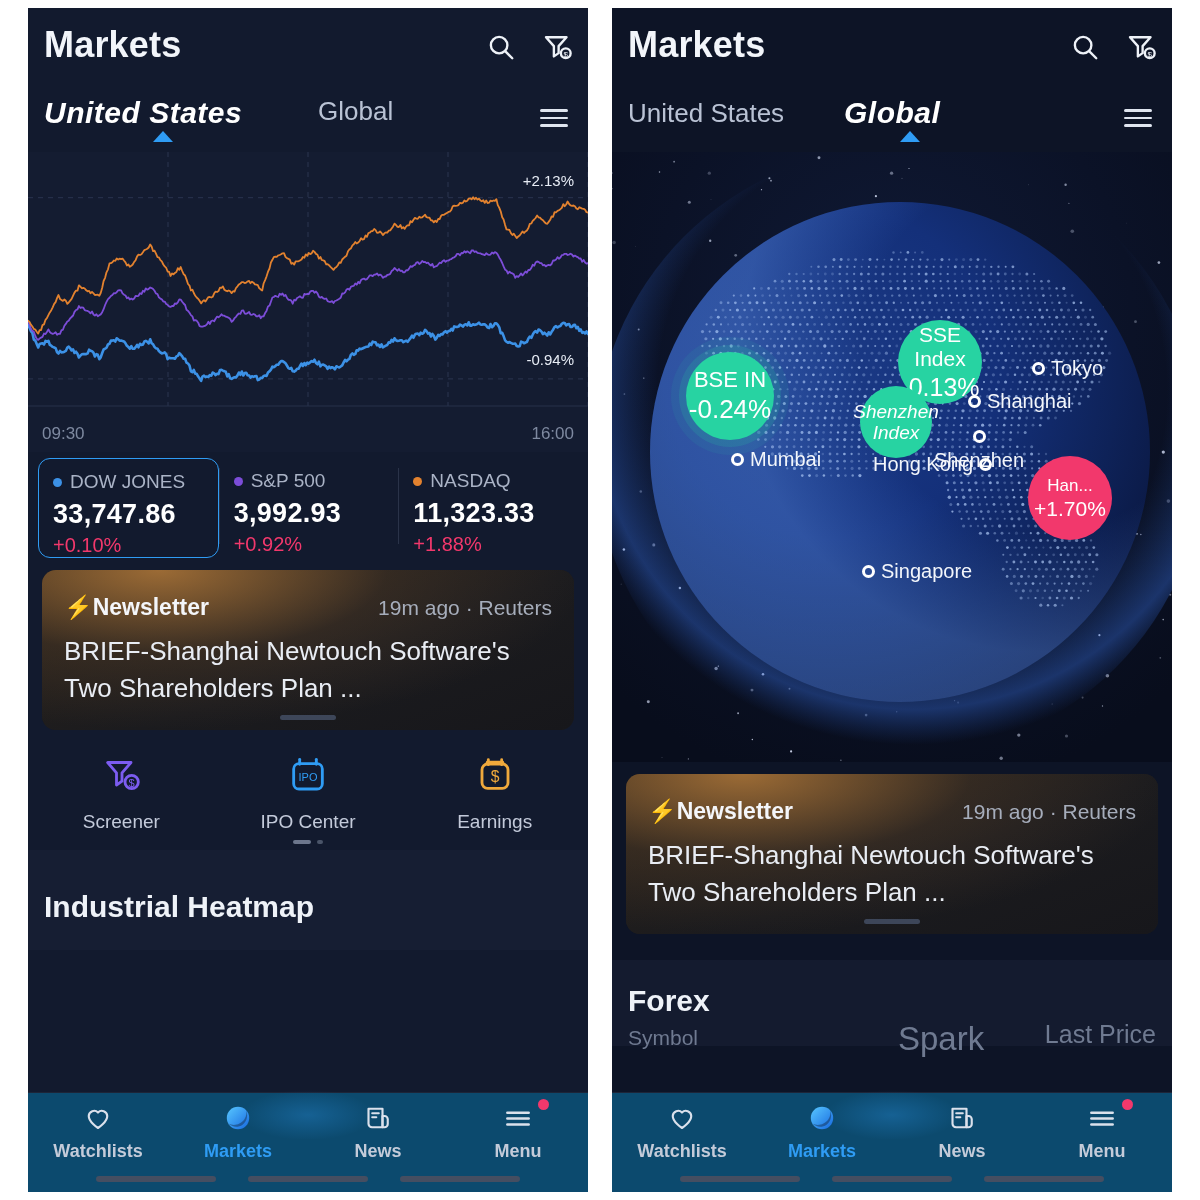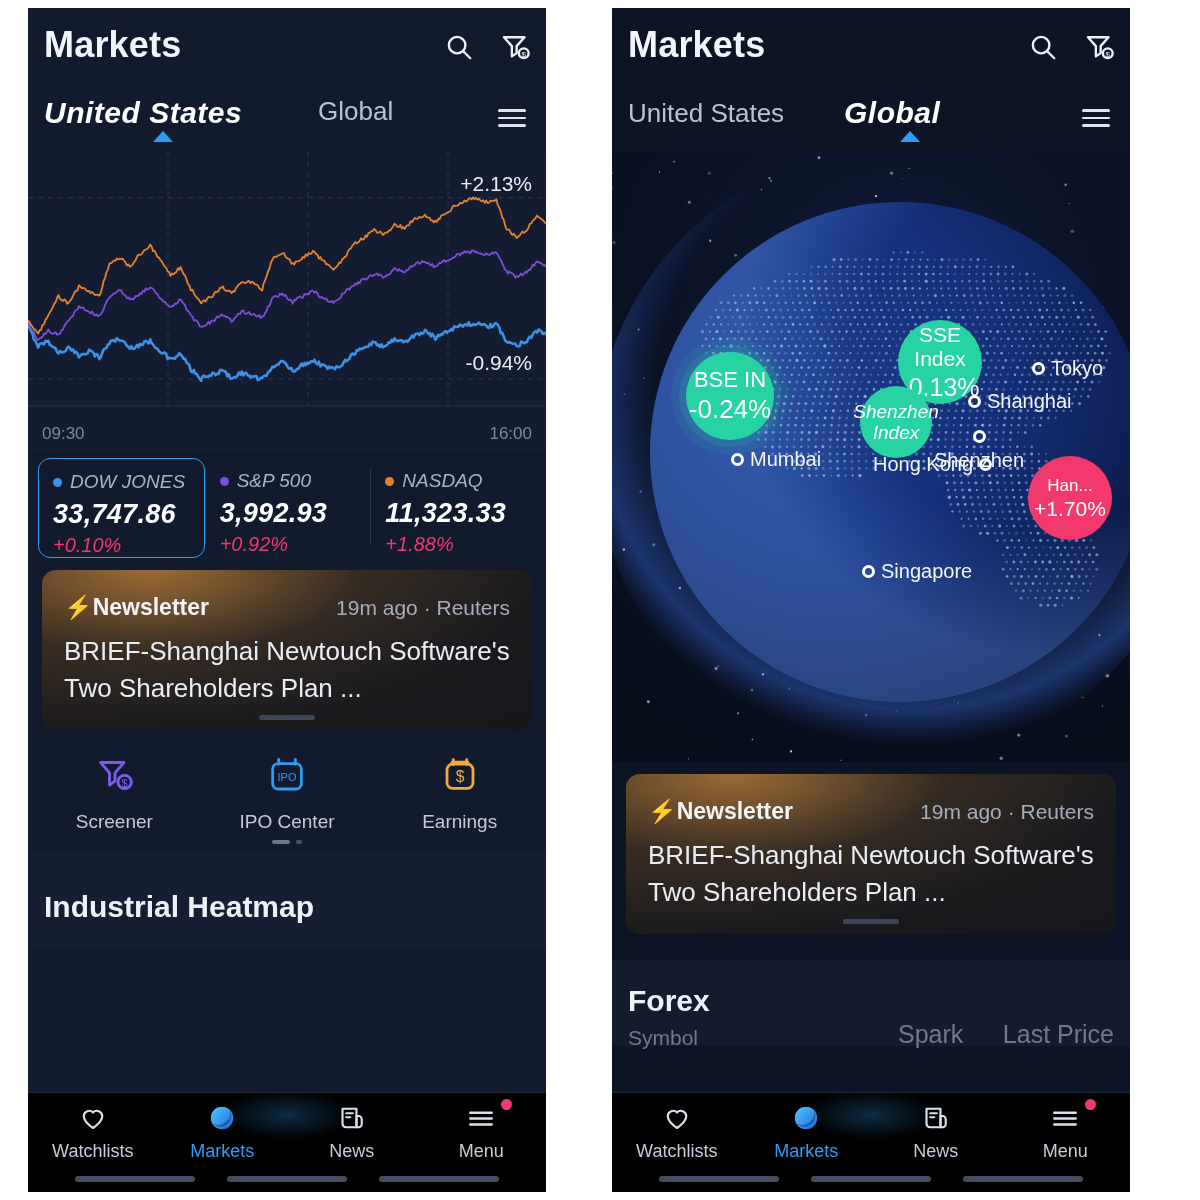--- a/index.html
+++ b/index.html
@@ -1,21 +1,21 @@
 <!DOCTYPE html>
 <html><head>
 <meta charset="utf-8">
 <style>
   * { margin:0; padding:0; box-sizing:border-box; }
   html,body { width:1200px; height:1200px; background:#ffffff; overflow:hidden;
     font-family:"Liberation Sans", sans-serif; }
   .stage { position:relative; width:1200px; height:1200px; background:#fff; }
 
   
-  .phone { position:absolute; top:8px; width:518px; height:1184px;
+  .phone { position:absolute; top:8px; width:560px; height:1184px;
     background:#121a2e; overflow:hidden; }
   #phone-left  { left:28px; }
   #phone-right { left:612px; background:#0d1426; }
 
   
   .topbar { position:relative; height:78px; }
   .app-title { position:absolute; left:16px; top:16px; font-size:36px; font-weight:bold;
     color:#f2f5fa; letter-spacing:.2px; }
   .top-icons { position:absolute; right:16px; top:24px; display:flex; gap:26px; align-items:center;}
   .ic { width:30px; height:30px; display:block; }
@@ -26,26 +26,26 @@
   .tab.active { color:#ffffff; font-weight:bold; font-style:italic; font-size:30px;
     letter-spacing:.5px; }
   .tab-caret { position:absolute; width:0; height:0; border-left:10px solid transparent;
     border-right:10px solid transparent; border-bottom:11px solid #2f9cf4; top:45px; }
   .hamburger { position:absolute; right:20px; top:18px; width:28px; }
   .hamburger span { display:block; height:2.5px; background:#dfe5ef; margin:5px 0; border-radius:2px;}
 
   
   .chartwrap { position:relative; height:300px; background:#141c31; }
   .chartwrap svg { display:block; }
-  .chip-lbl { position:absolute; font-size:21px; color:#e7ecf5; }
+  .chip-lbl { position:absolute; font-size:15px; color:#e7ecf5; }
   .axis-lbl { position:absolute; bottom:8px; font-size:17px; color:#7e89a0;margin-top:12px; }
 
   
   .indexrow { position:relative; display:flex; height:106px; padding:6px 10px 0 10px; }
-  .idxcard { flex:1; position:relative; padding:12px 10px 0 14px;font-style:italic; }
+  .idxcard { flex:1; position:relative; padding:12px 10px 0 14px; }
   .idxcard.sel { border:1.5px solid #2f9cf4; border-radius:12px; }
   .idxname { font-size:19px; color:#aab3c6; display:flex; align-items:center; gap:8px; }
   .dot { width:9px; height:9px; border-radius:50%; display:inline-block; }
   .idxval { font-size:27px; font-weight:bold; color:#fff; margin-top:6px; letter-spacing:.3px;}
   .idxchg { font-size:20px; margin-top:4px; color:#f2386c; }
   .vdiv { width:1px; background:#2a3349; margin:10px 0 14px 0; }
 
   
   .newscard { position:relative; margin:12px 14px 0 14px; height:160px; border-radius:14px;
     overflow:hidden; background:#1c1b1d; }
@@ -73,22 +73,22 @@
   .pager i.off{ width:6px; }
 
   
   .sectionband { position:relative; background:#161e33; height:86px; }
   .sectionband.dark2 { background:#141b2f; }
   .section-title { position:absolute; left:16px; top:24px; font-size:30px; font-weight:bold;
     color:#eef2f8; }
   .colhead { position:absolute; top:66px; font-size:21px; color:#6f7a91; }
 
   
-  .bottomnav { position:absolute; left:0; right:0; bottom:0; height:100px; background:#000000;
-    border-top:1px solid #1d2538; }
+  .bottomnav { position:absolute; left:0; right:0; bottom:0; height:100px; background:#0c4a6e;
+    border-top:1px solid #1d2538;font-weight:bold; }
   .bottomnav .glowspot { position:absolute; left:50%; transform:translateX(-50%); top:-14px;
     width:190px; height:60px;
     background:radial-gradient(50% 60% at 50% 60%, rgba(47,156,244,.28), rgba(47,156,244,0) 70%); }
   .navrow { position:relative; display:flex; height:74px; }
   .navitem { flex:1; text-align:center; position:relative; padding-top:8px; }
   .navitem .nicon { height:34px; display:flex; align-items:center; justify-content:center;}
   .navitem .nlabel { font-size:18px; color:#c4cbd9; margin-top:6px; }
   .navitem.active .nlabel { color:#2f9cf4; }
   .badge { position:absolute; width:11px; height:11px; border-radius:50%; background:#f2386c;
     top:6px; left:calc(50% + 20px); }
@@ -2183,21 +2183,21 @@
         <div class="nc-head">BRIEF-Shanghai Newtouch Software's Two Shareholders Plan ...</div>
       </div>
       <div class="nc-bar"></div>
     </div>
 
     <div style="height:26px;background:#0d1426;"></div>
 
     <div class="sectionband dark2">
       <div class="section-title">Forex</div>
       <div class="colhead" style="left:16px;">Symbol</div>
-      <div class="colhead" style="left:286px;font-size:25px;top:60px;">Spark</div>
+      <div class="colhead" style="left:286px;font-size:33px;top:60px;">Spark</div>
       <div class="colhead" style="right:16px;font-size:25px;top:60px;">Last Price</div>
     </div>
 
     <div class="bottomnav">
       <div class="glowspot"></div>
       <div class="navrow">
         <div class="navitem">
           <div class="nicon">
             <svg width="30" height="30" viewBox="0 0 24 24" fill="none" stroke="#dbe1ec" stroke-width="1.7">
               <path d="M12 20s-7.4-4.6-7.4-9.6A4.3 4.3 0 0 1 12 7.6a4.3 4.3 0 0 1 7.4 2.8c0 5-7.4 9.6-7.4 9.6z" stroke-linejoin="round"></path>

